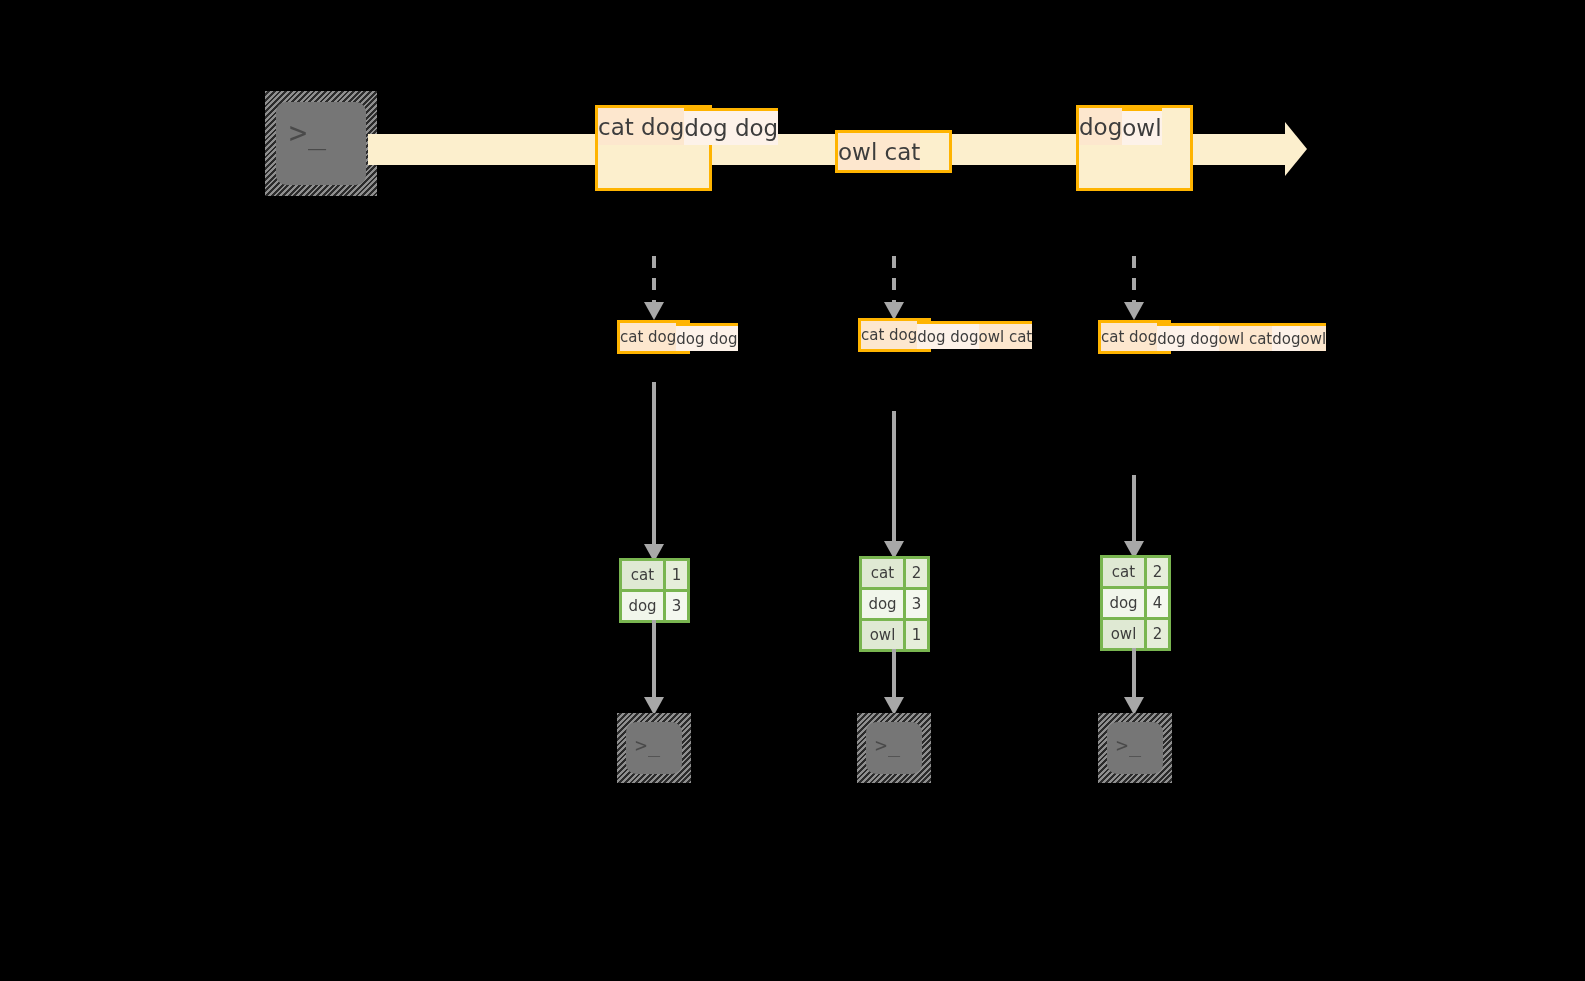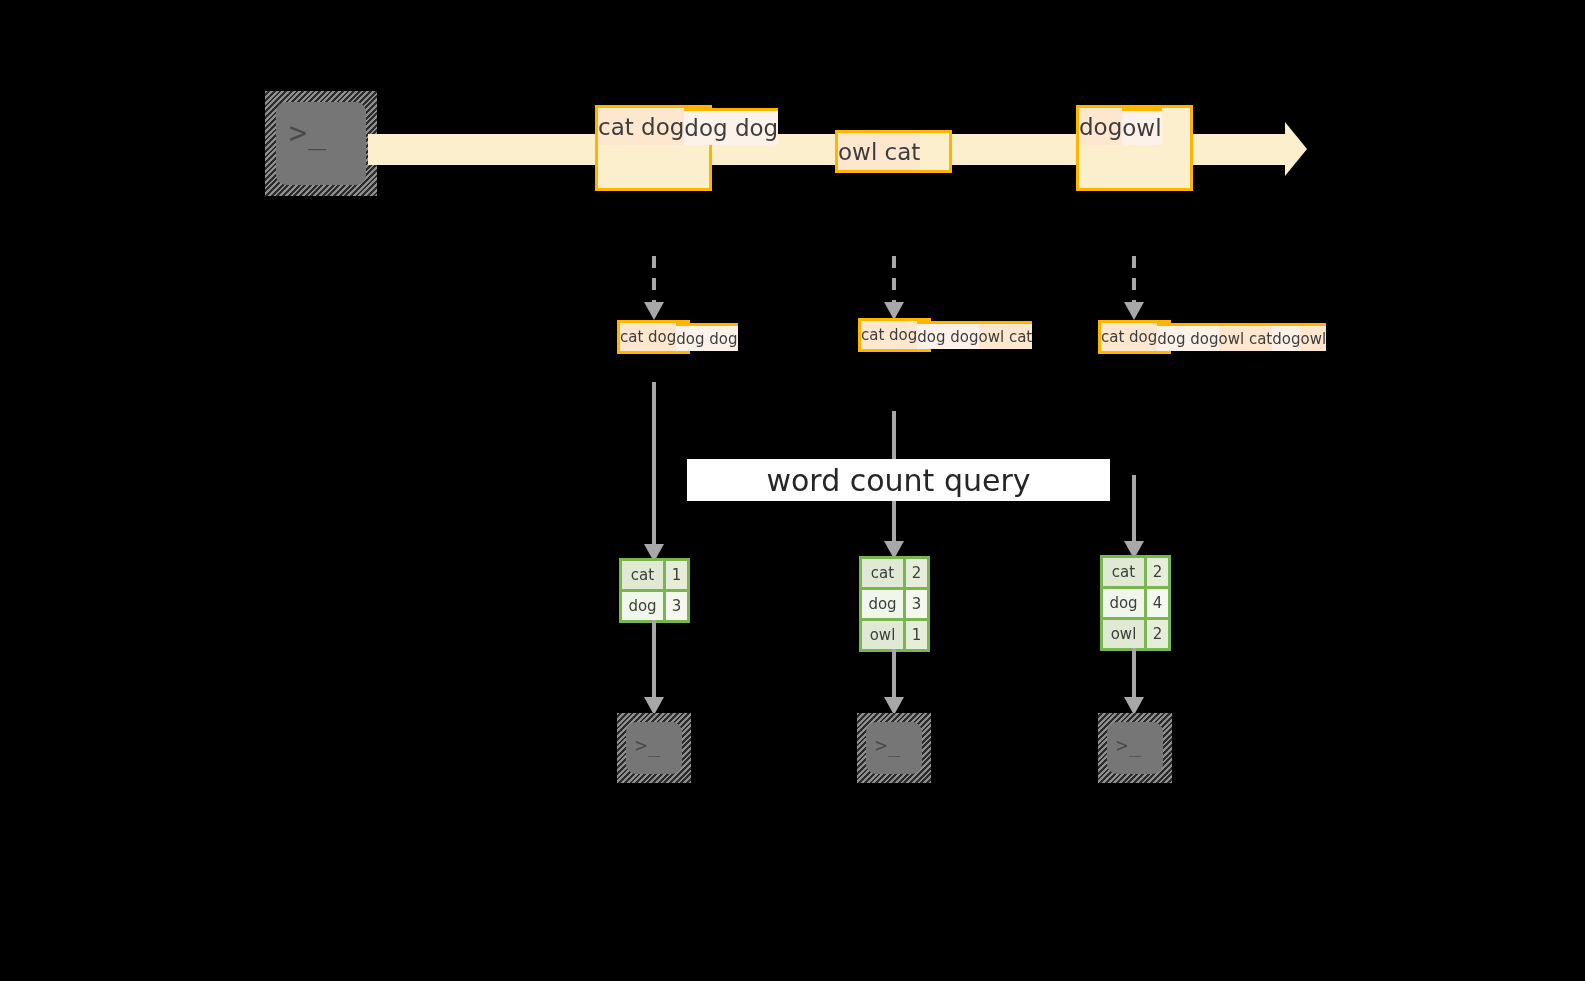--- a/index.html
+++ b/index.html
@@ -301,15 +301,14 @@
     <div class="shaft" style="height:49px;"></div>
     <div class="head" style="top:49px;"></div>
   </div>
 
   <div class="terminal small" style="left:1098px; top:713px; width:74px; height:70px;">
     <div class="inner">
       <span class="prompt">&gt;_</span>
     </div>
   </div>
 
-  <div class="query-band" style="left:687px; top:459px; width:423px; height:42px;">word count query</div>
 
 </div>
 
 </body></html>

